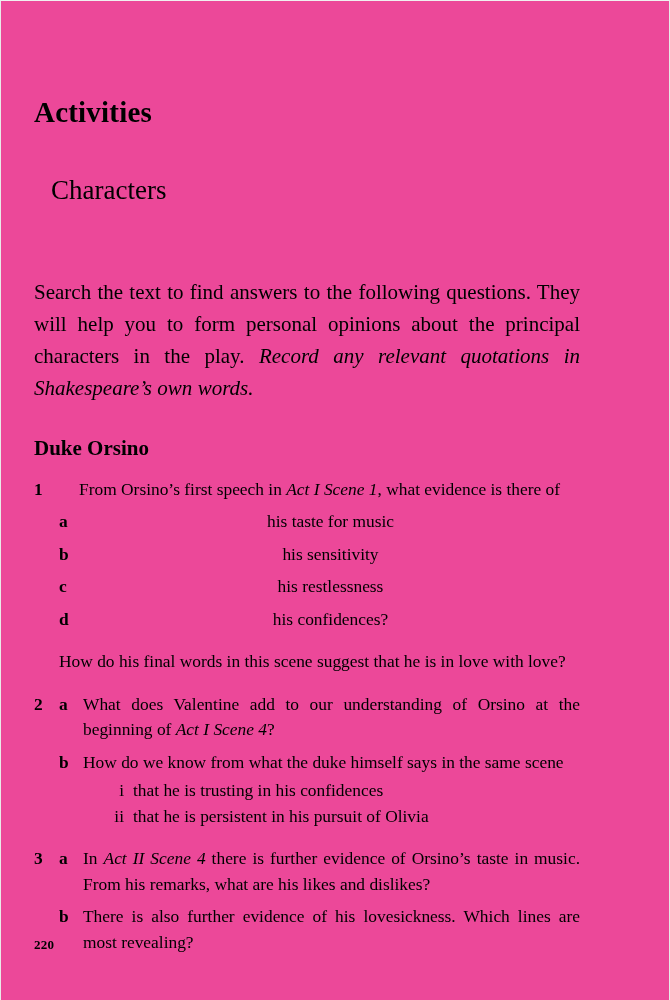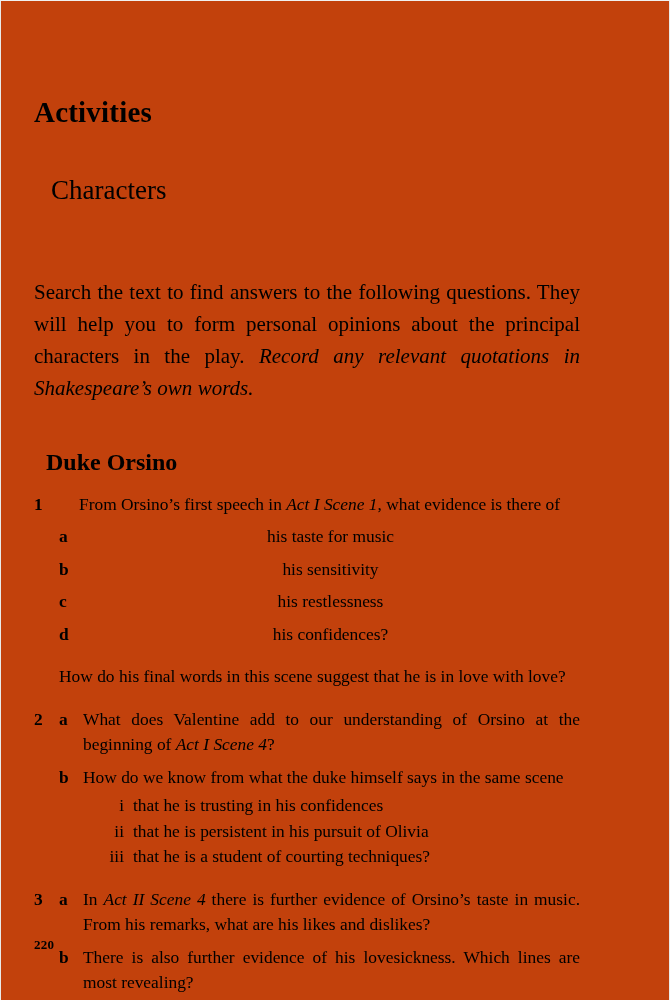--- a/index.html
+++ b/index.html
@@ -8,21 +8,21 @@
     background: #ffffff;
   }
   body {
     font-family: "Liberation Serif", "DejaVu Serif", serif;
     color: #000000;
   }
   .page {
     position: relative;
     width: 670px;
     height: 1000px;
-    background: #c2410c;
+    background: #ec4899;
     box-sizing: border-box;
     border-left: 1px solid #e9e9e9;
     border-right: 1px solid #e9e9e9;
     border-top: 1px solid #f0f0f0;
     overflow: hidden;
   }
   .content {
     position: absolute;
     left: 33px;
     top: 0;
@@ -54,23 +54,23 @@
     margin: 0;
     padding-top: 53px;
     word-spacing: 0.2px;
   }
   .intro .ital {
     font-style: italic;
   }
 
   
   .section-head {
-    font-size: 24px;
-    font-weight: bold;
-    margin: 12px;
+    font-size: 21px;
+    font-weight: bold;
+    margin: 0;
     padding-top: 33px;
     line-height: 1.1;
   }
 
   
   .q {
     position: relative;
     padding-left: 25px;
     margin-top: 17px;
     font-size: 17.4px;
@@ -212,24 +212,20 @@
 
         <div class="roman-list">
           <div class="roman">
             <span class="roman-marker">i</span>
             <span>that he is trusting in his confidences</span>
           </div>
           <div class="roman">
             <span class="roman-marker">ii</span>
             <span>that he is persistent in his pursuit of Olivia</span>
           </div>
-          <div class="roman">
-            <span class="roman-marker">iii</span>
-            <span>that he is a student of courting techniques?</span>
-          </div>
         </div>
       </div>
     </div>
 
     <div class="q">
       <span class="q-num">3</span>
 
       <div class="sub-inline">
         <span class="sub-marker">a</span>
         <div class="sub-text"><span>In </span><span class="ital">Act II Scene 4</span><span> there is further evidence of Orsino’s taste in music. From his remarks, what are his likes and dislikes?</span></div>

